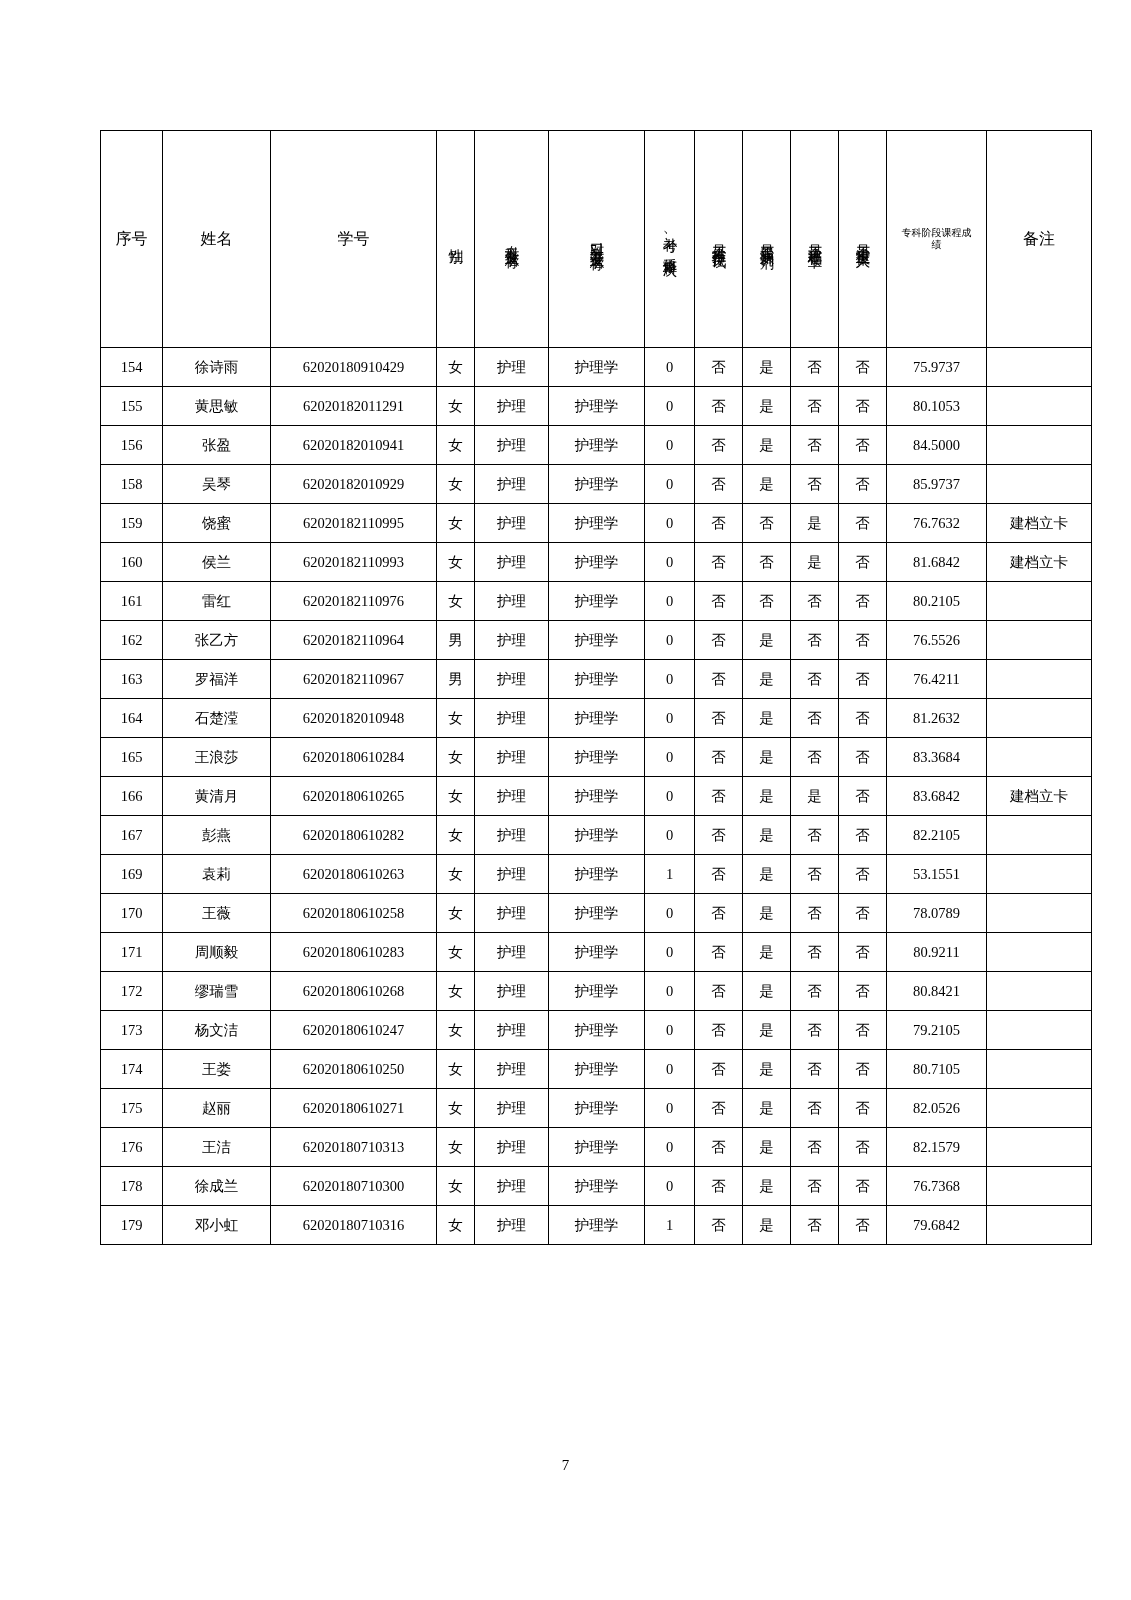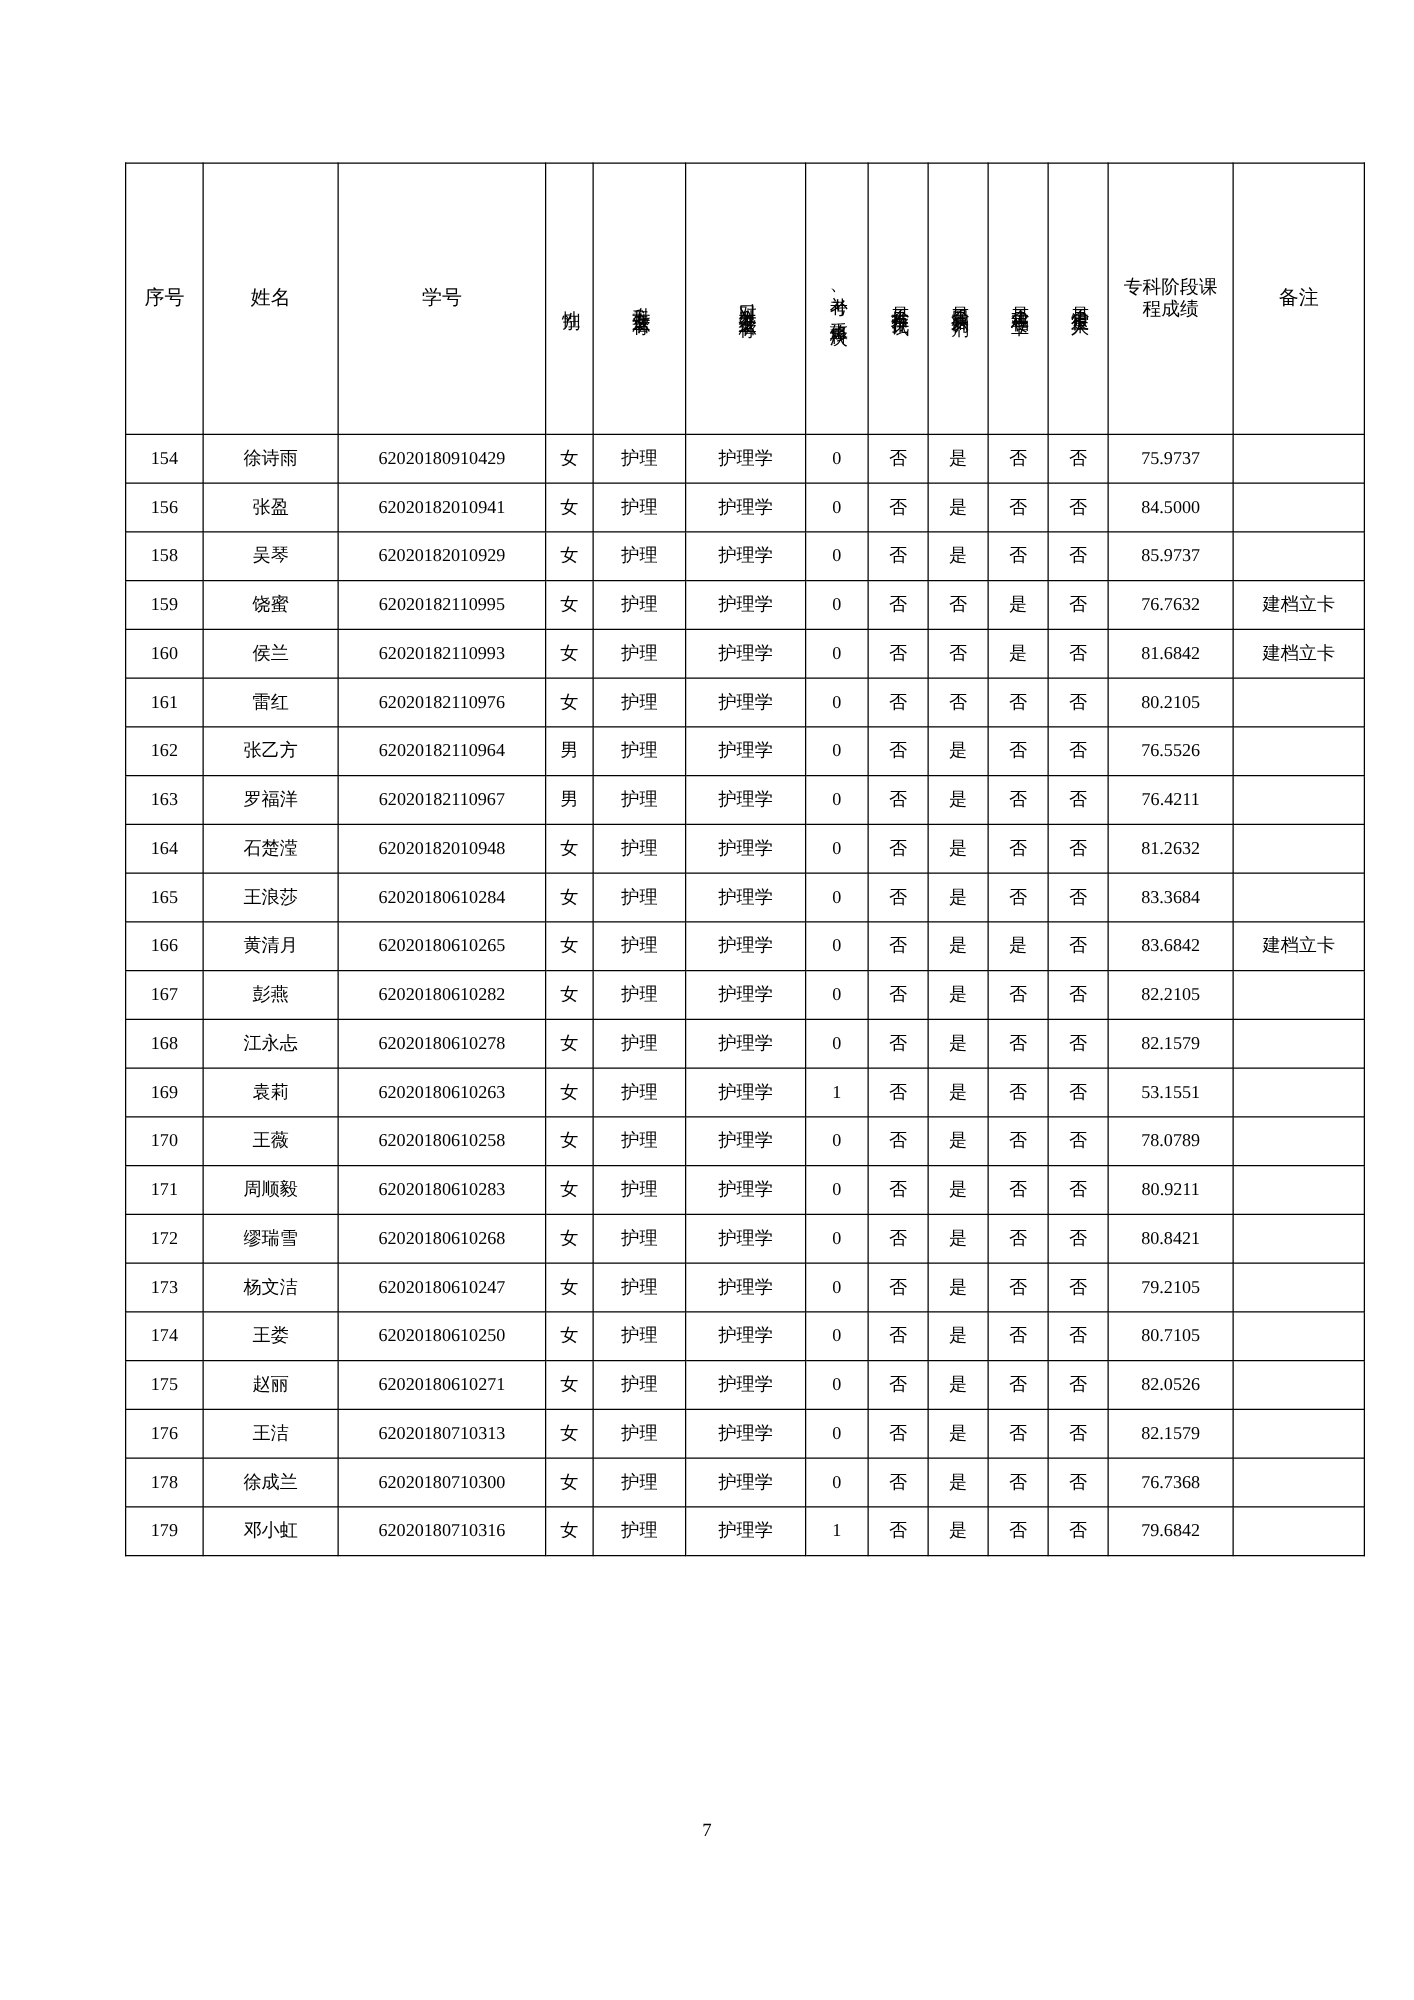--- a/index.html
+++ b/index.html
@@ -54,21 +54,21 @@
     line-height: 1.05;
     height: 100%;
     max-height: 200px;
   }
   .h-head {
     display: block;
     font-size: 16px;
     line-height: 1.2;
   }
   .h-head.three-line {
-    font-size: 15px;
+    font-size: 10px;
   }
   
   col.c-idx    { width: 62px; }
   col.c-name   { width: 108px; }
   col.c-sid    { width: 166px; }
   col.c-sex    { width: 38px; }
   col.c-major  { width: 74px; }
   col.c-target { width: 96px; }
   col.c-retake { width: 50px; }
   col.c-exempt { width: 48px; }
@@ -162,20 +162,35 @@
           <td>护理学</td>
           <td>0</td>
           <td>否</td>
           <td>是</td>
           <td>否</td>
           <td>否</td>
           <td>75.9737</td>
           <td></td>
         </tr>
         <tr>
+          <td>155</td>
+          <td>黄思敏</td>
+          <td>62020182011291</td>
+          <td>女</td>
+          <td>护理</td>
+          <td>护理学</td>
+          <td>0</td>
+          <td>否</td>
+          <td>是</td>
+          <td>否</td>
+          <td>否</td>
+          <td>80.1053</td>
+          <td></td>
+        </tr>
+        <tr>
           <td>156</td>
           <td>张盈</td>
           <td>62020182010941</td>
           <td>女</td>
           <td>护理</td>
           <td>护理学</td>
           <td>0</td>
           <td>否</td>
           <td>是</td>
           <td>否</td>
@@ -324,35 +339,20 @@
           <td>62020180610282</td>
           <td>女</td>
           <td>护理</td>
           <td>护理学</td>
           <td>0</td>
           <td>否</td>
           <td>是</td>
           <td>否</td>
           <td>否</td>
           <td>82.2105</td>
-          <td></td>
-        </tr>
-        <tr>
-          <td>168</td>
-          <td>江永忐</td>
-          <td>62020180610278</td>
-          <td>女</td>
-          <td>护理</td>
-          <td>护理学</td>
-          <td>0</td>
-          <td>否</td>
-          <td>是</td>
-          <td>否</td>
-          <td>否</td>
-          <td>82.1579</td>
           <td></td>
         </tr>
         <tr>
           <td>169</td>
           <td>袁莉</td>
           <td>62020180610263</td>
           <td>女</td>
           <td>护理</td>
           <td>护理学</td>
           <td>1</td>

